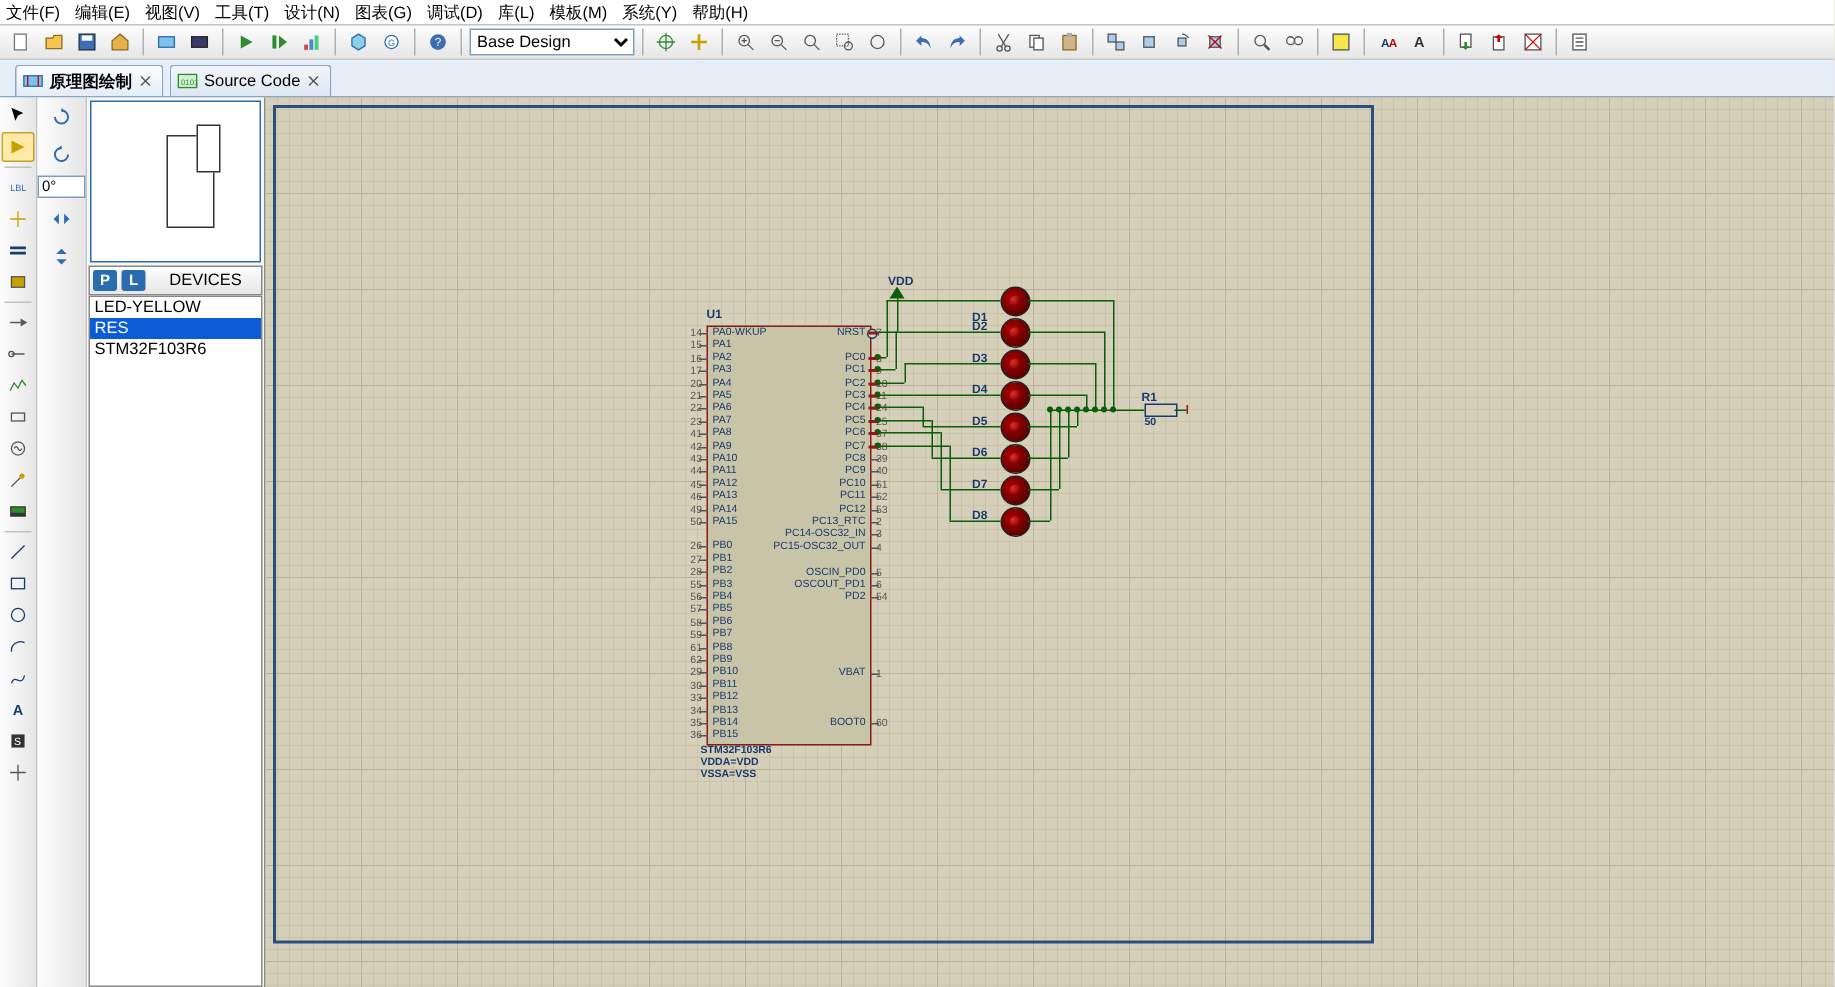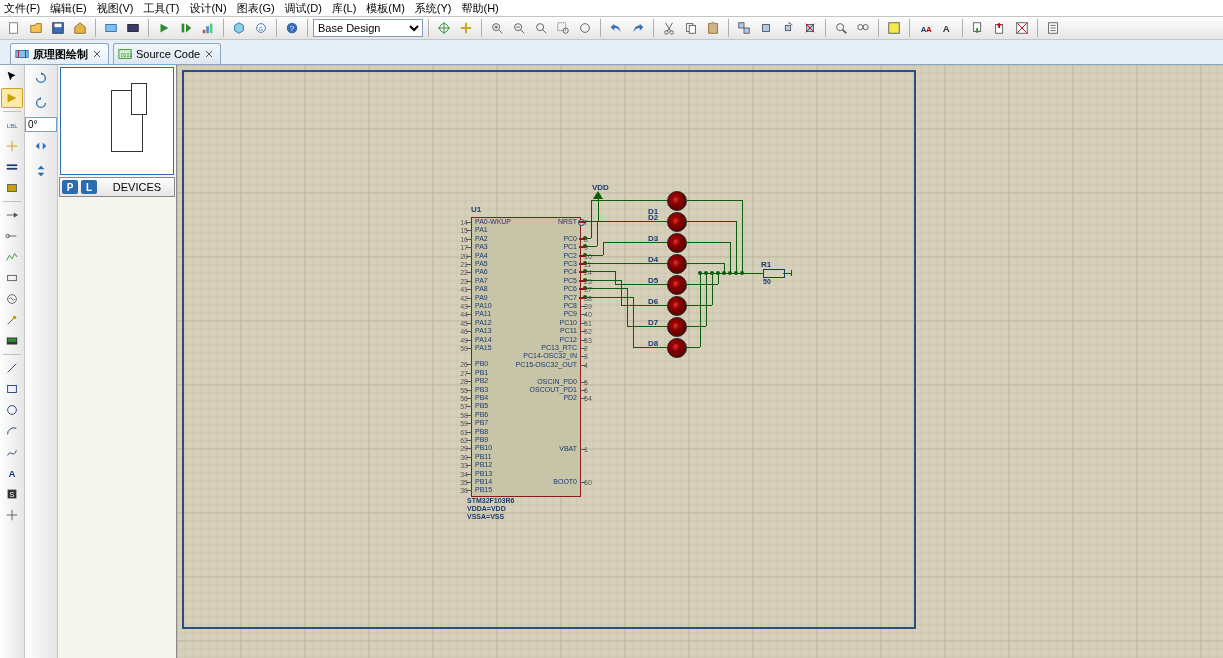--- a/index.html
+++ b/index.html
@@ -489,20 +489,25 @@
   <div class="side-panel">
     <div class="overview">
       <div class="ov-chip"></div>
         <div class="ov-det"></div>
     </div>
     <div class="dev-hdr">
       <div class="badge" style="background:#2b6cb0">P</div>
       <div class="badge" style="background:#2b6cb0">L</div>
       <span style="flex:1;text-align:center;font-family:Arial">DEVICES</span>
     </div>
+    <div class="dev-list" id="dev-list">
+        <div>LED-YELLOW</div>
+        <div class="sel">RES</div>
+        <div>STM32F103R6</div>
+      </div>
   </div>
 
   <div class="canvas-wrap">
     <div class="canvas">
       <svg class="grid-minor" width="1050" height="594">
           <line x1="0" y1="0" x2="0" y2="594" stroke="#c5bfa5" stroke-width="0.5"></line>
           <line x1="8" y1="0" x2="8" y2="594" stroke="#c5bfa5" stroke-width="0.5"></line>
           <line x1="16" y1="0" x2="16" y2="594" stroke="#c5bfa5" stroke-width="0.5"></line>
           <line x1="24" y1="0" x2="24" y2="594" stroke="#c5bfa5" stroke-width="0.5"></line>
           <line x1="32" y1="0" x2="32" y2="594" stroke="#c5bfa5" stroke-width="0.5"></line>

